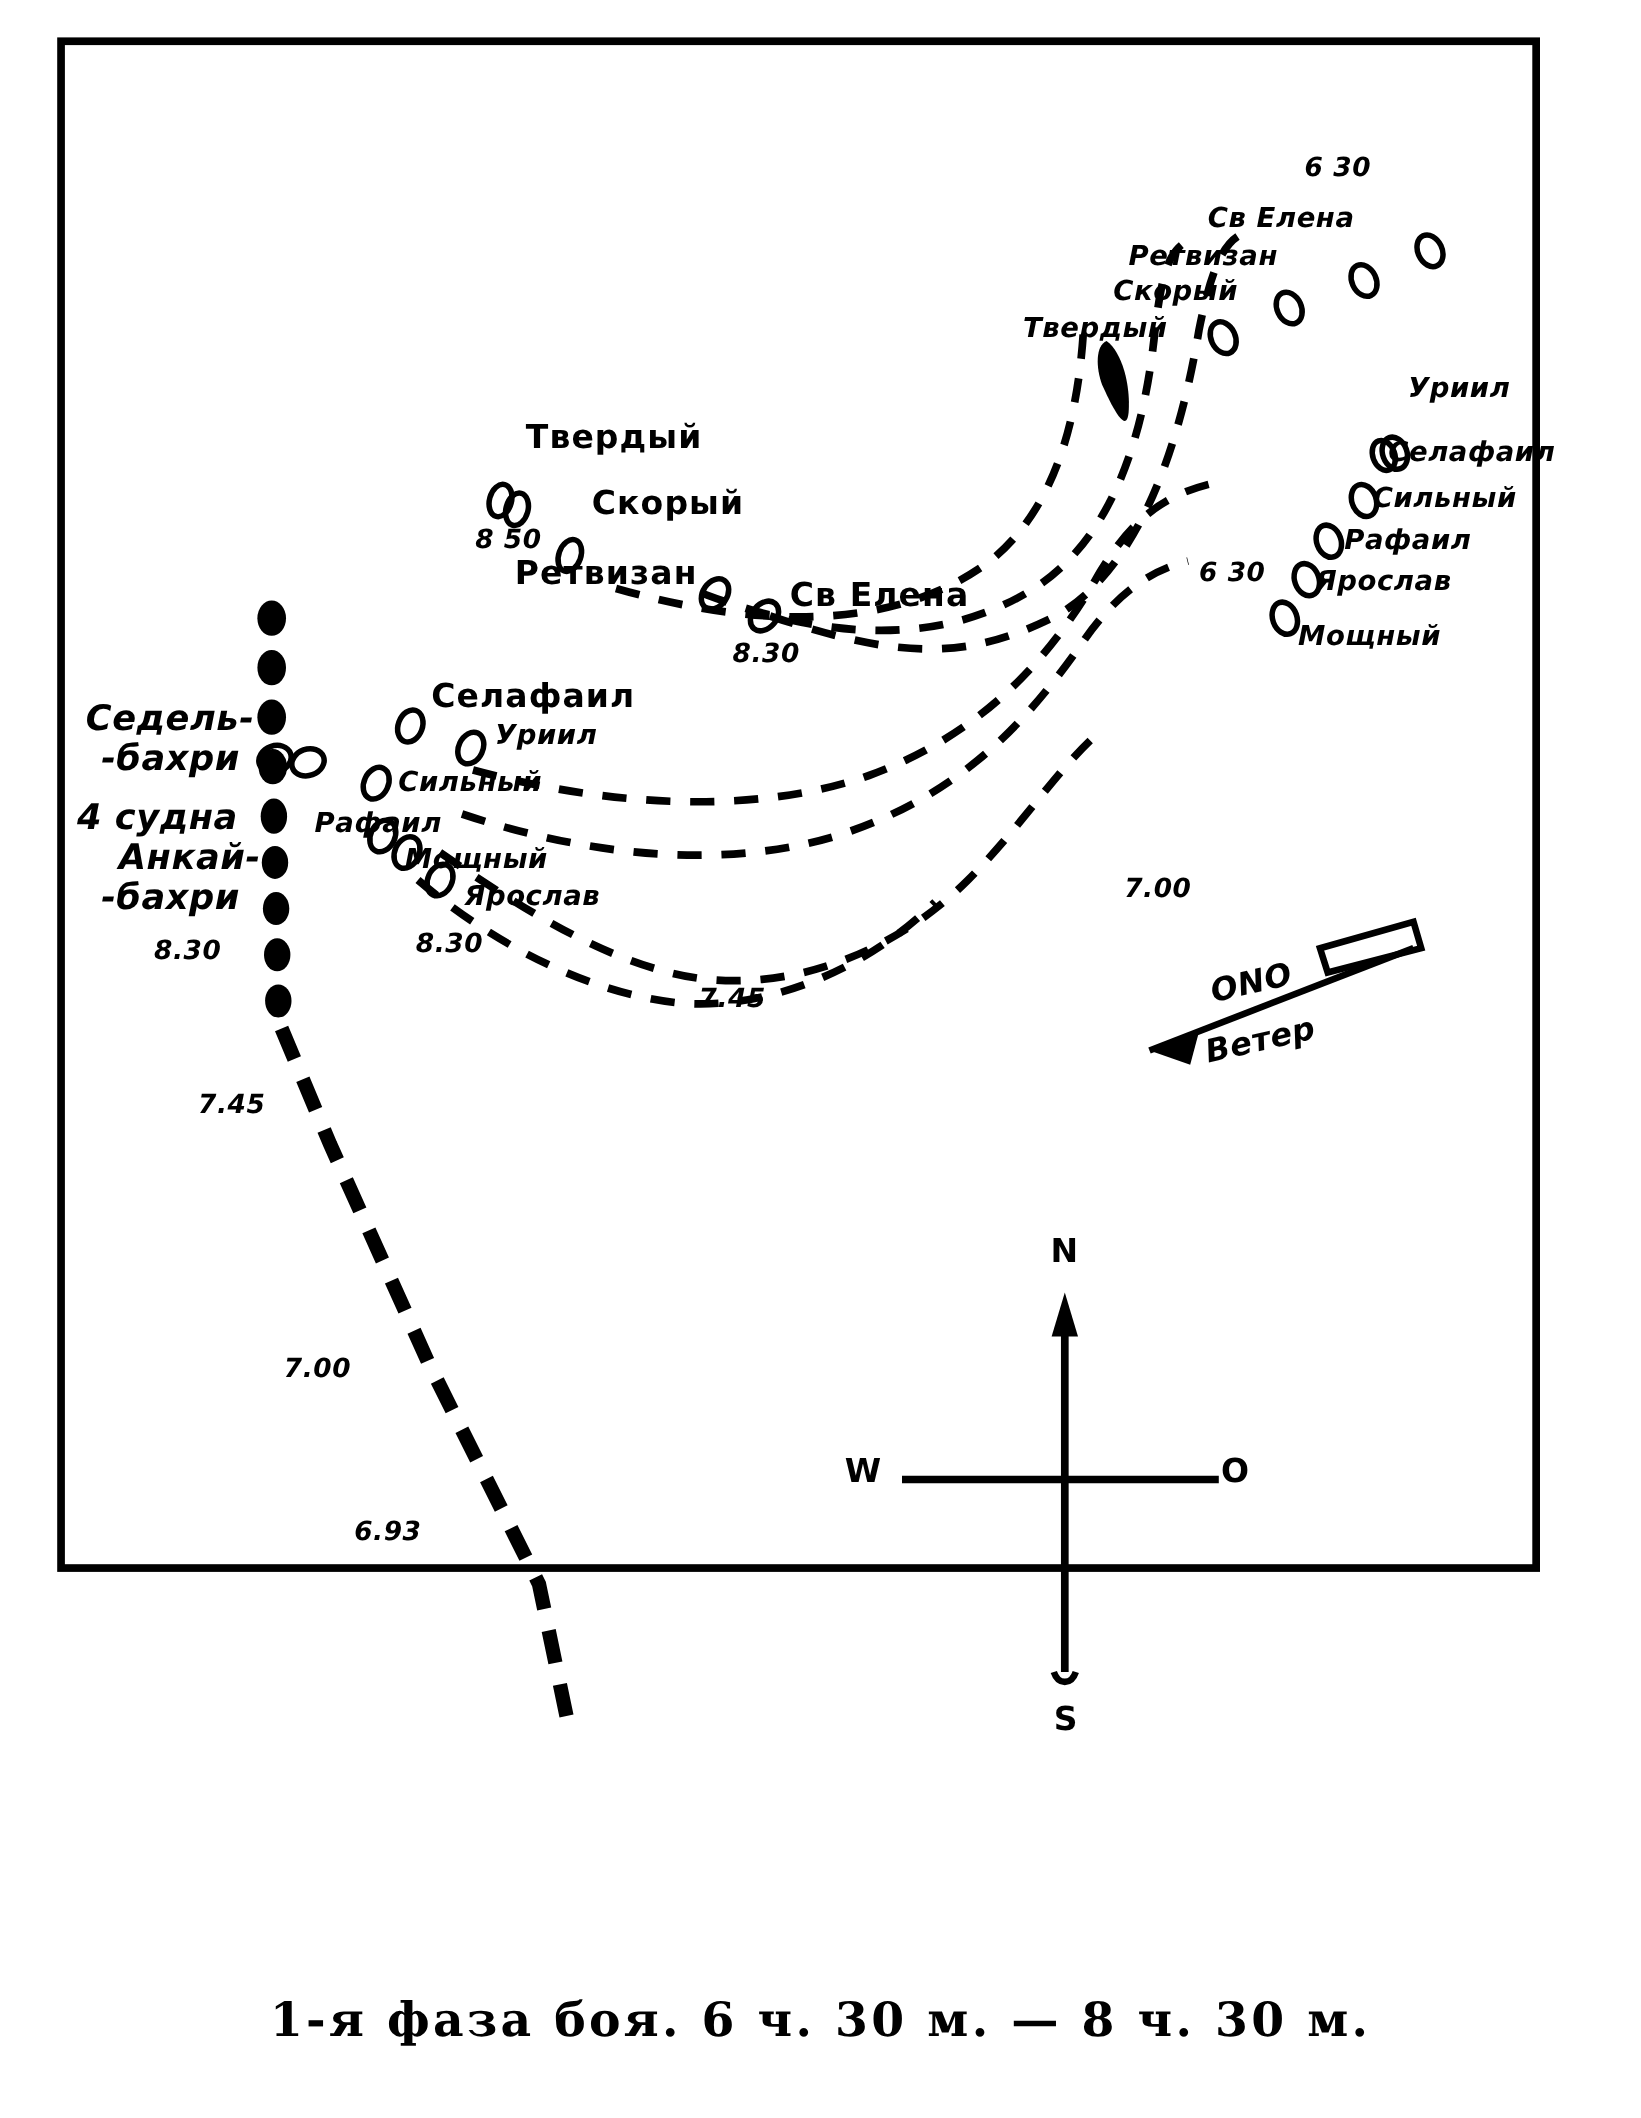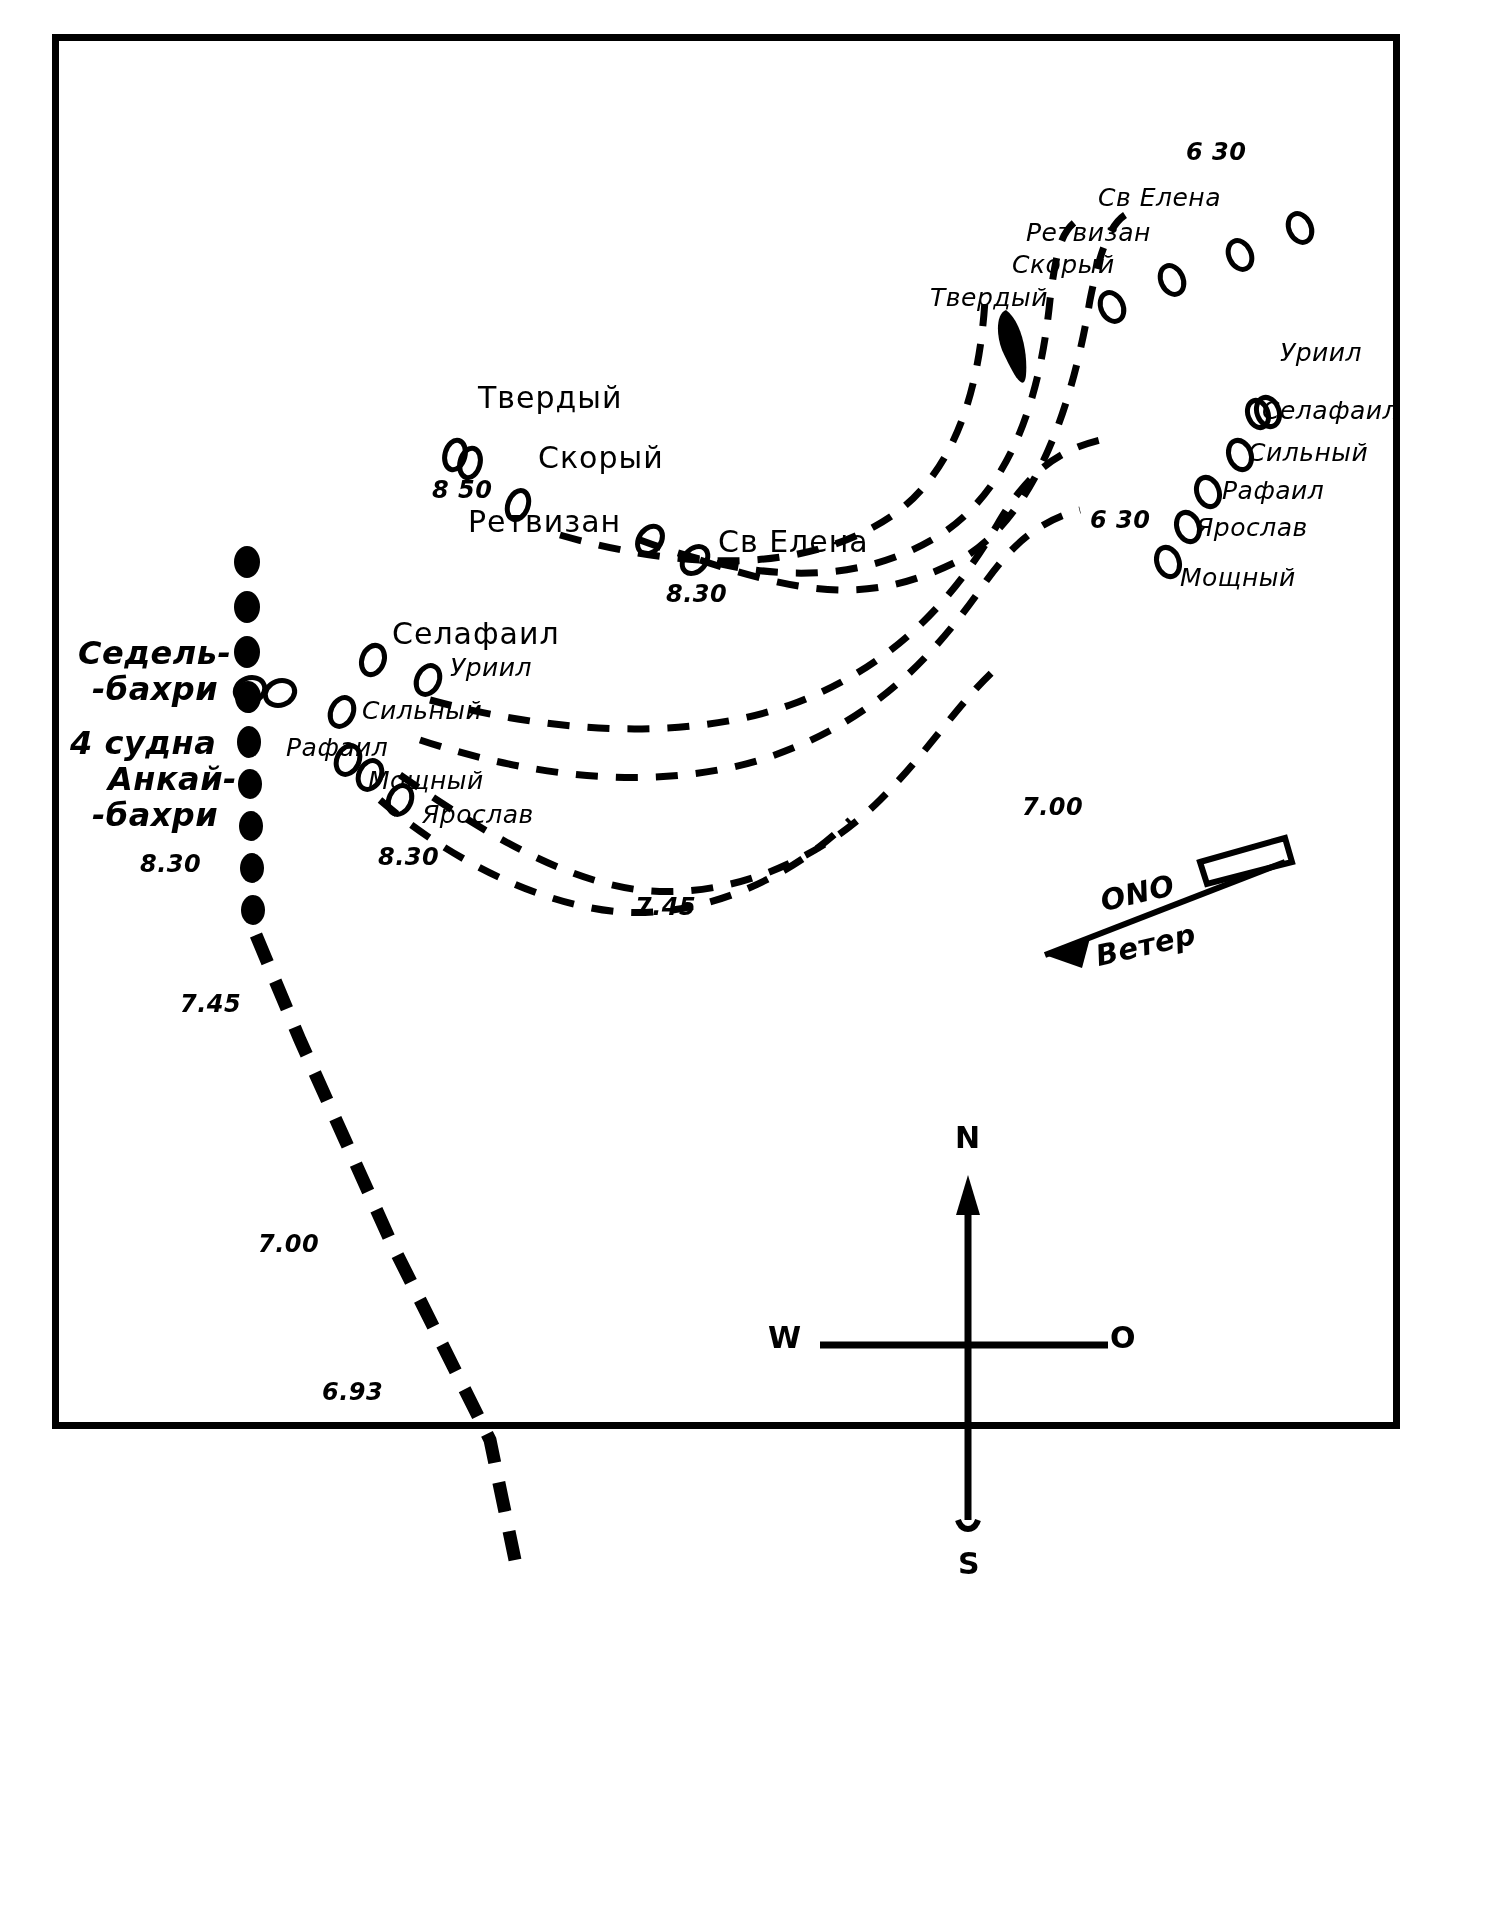--- a/index.html
+++ b/index.html
@@ -34,21 +34,21 @@
   #svg-layer {
     position: absolute;
     left: 0; top: 0;
     width: 1492px;
     height: 1925px;
     pointer-events: none;
   }
   .lbl {
     position: absolute;
     font-family: "DejaVu Sans", sans-serif;
-    font-weight: 400;
+    font-weight: 700;
     font-style: italic;
     color: #000000;
     white-space: nowrap;
     line-height: 1.05;
     letter-spacing: 0.5px;
   }
   .ship-name {
     font-size: 25px;
   }
   .ship-name-big {
@@ -219,14 +219,15 @@
   <div class="lbl time-lbl" style="left:1022px; top:795px;">7.00</div>
 
   <div class="lbl wind-lbl" style="left:1100px; top:878px; transform:rotate(-13deg);">ONO</div>
   <div class="lbl wind-lbl" style="left:1095px; top:930px; transform:rotate(-13deg);">Ветер</div>
 
   <div class="lbl compass-lbl" style="left:955px; top:1122px;">N</div>
   <div class="lbl compass-lbl" style="left:958px; top:1548px;">S</div>
   <div class="lbl compass-lbl" style="left:768px; top:1322px;">W</div>
   <div class="lbl compass-lbl" style="left:1110px; top:1322px;">O</div>
 
+  <div class="caption">1-я фаза боя. 6 ч. 30 м. — 8 ч. 30 м.</div>
 
 </div>
 
 </body></html>

